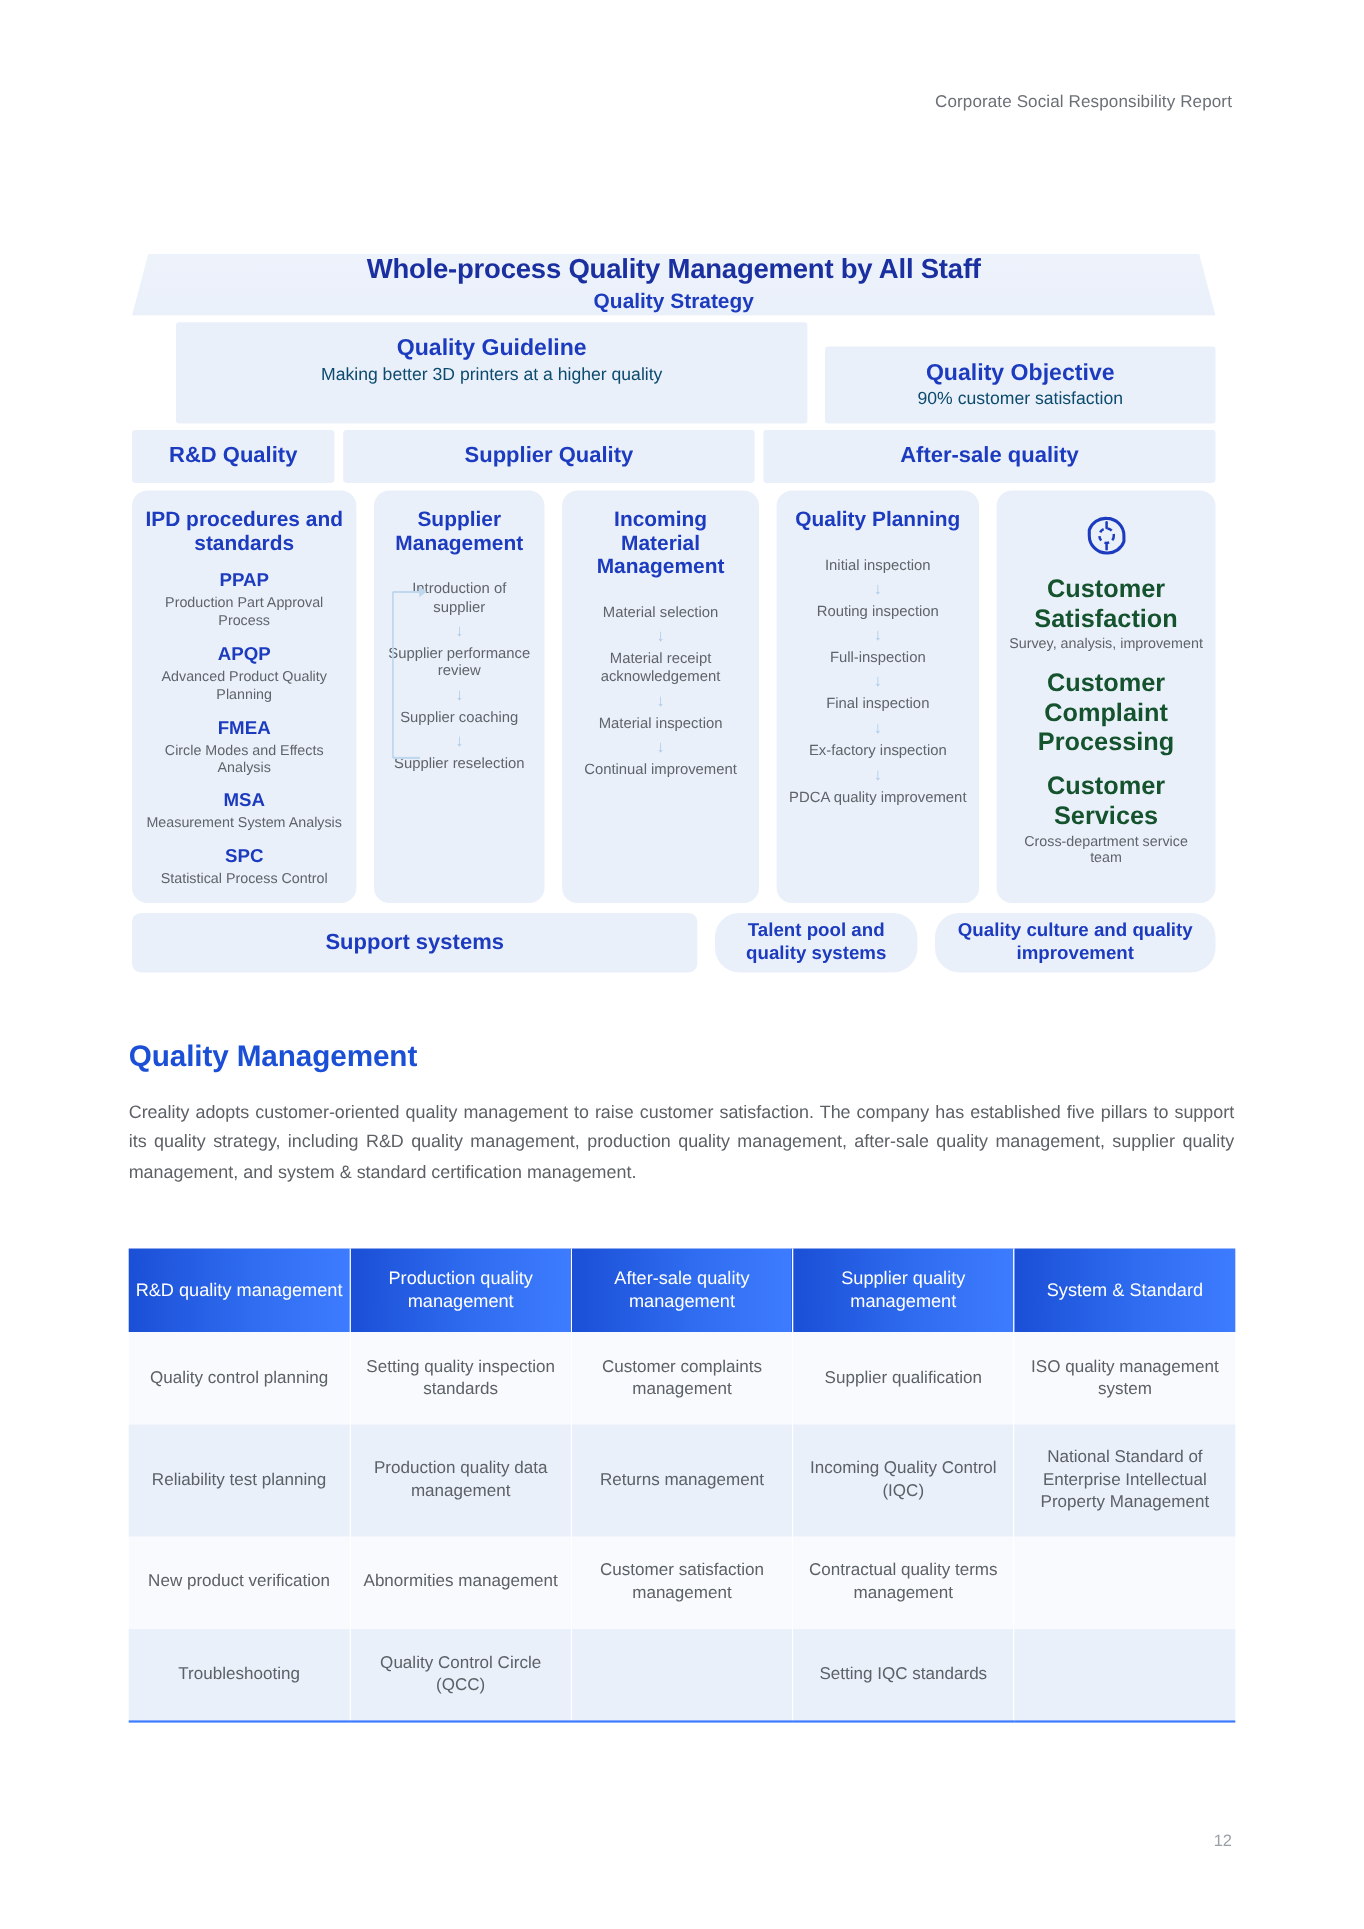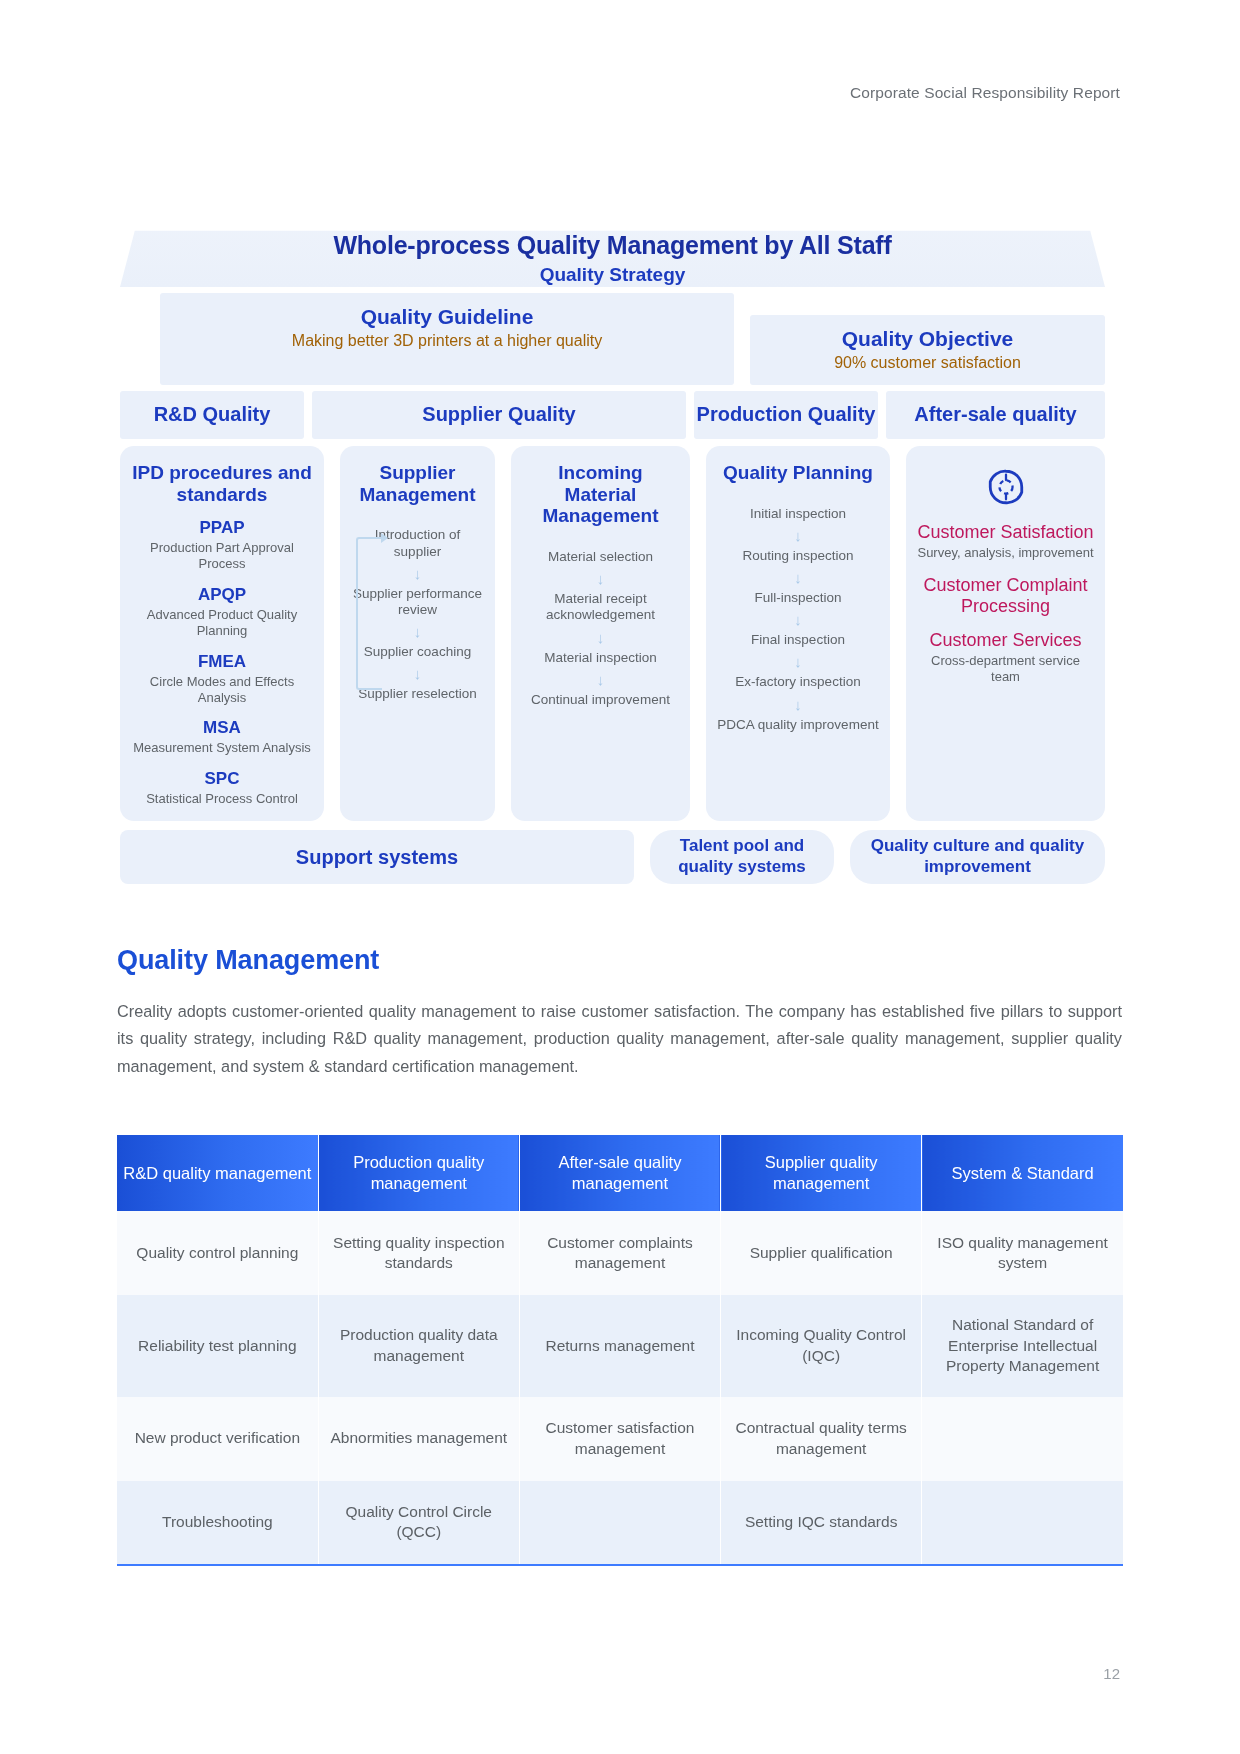--- a/index.html
+++ b/index.html
@@ -76,21 +76,21 @@
   }
   .gl-box.left  { width: 574px; }
   .gl-box.right { flex: 1; margin-top: 22px; }
   .gl-title {
     font-size: 21px;
     font-weight: bold;
     color: #1c3bbf;
   }
   .gl-sub {
     font-size: 16px;
-    color: #a16207;
+    color: #0c4a6e;
     margin-top: 3px;
   }
 
   .row-cat {
     display: flex;
     gap: 8px;
     margin-top: 6px;
     justify-content: center;
   }
   .cat-box {
@@ -185,23 +185,23 @@
     right: -6px;
     top: -6px;
     border-left: 7px solid #bfd8ee;
     border-top: 5px solid transparent;
     border-bottom: 5px solid transparent;
   }
 
   .refresh-icon { margin: 4px 0 14px; display: flex; justify-content: center; }
 
   .after-term {
-    font-size: 18px;
-    font-weight: normal;
-    color: #be185d;
+    font-size: 23px;
+    font-weight: bold;
+    color: #14532d;
     line-height: 1.16;
     margin-top: 14px;
   }
   .after-term:first-of-type { margin-top: 0; }
   .after-desc {
     font-size: 13px;
     color: #5f6469;
     line-height: 1.22;
     margin-top: 2px;
   }
@@ -306,21 +306,20 @@
     </div>
     <div class="gl-box right">
       <div class="gl-title">Quality Objective</div>
       <div class="gl-sub">90% customer satisfaction</div>
     </div>
   </div>
 
   <div class="row-cat">
     <div class="cat-box cat-rd">R&amp;D Quality</div>
     <div class="cat-box cat-sup">Supplier Quality</div>
-    <div class="cat-box cat-prod">Production Quality</div>
     <div class="cat-box cat-after">After-sale quality</div>
   </div>
 
   <div class="row-cols">
 
     <div class="col col-rd">
       <div class="col-head">IPD procedures and standards</div>
       <div class="rd-term">PPAP</div>
       <div class="rd-desc">Production Part Approval Process</div>
       <div class="rd-term">APQP</div>

